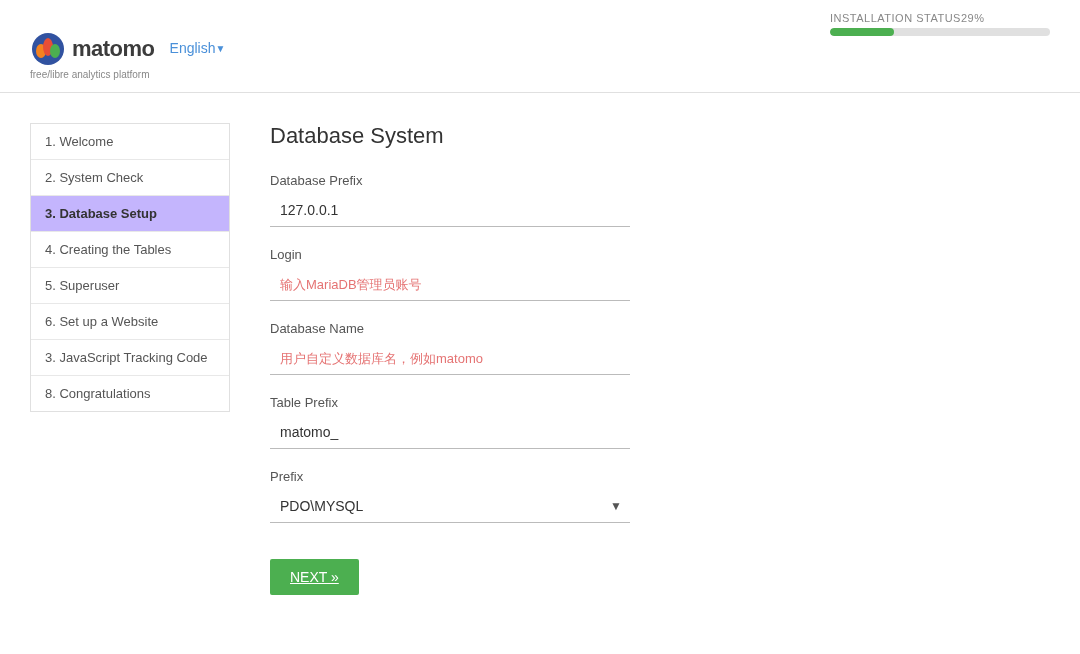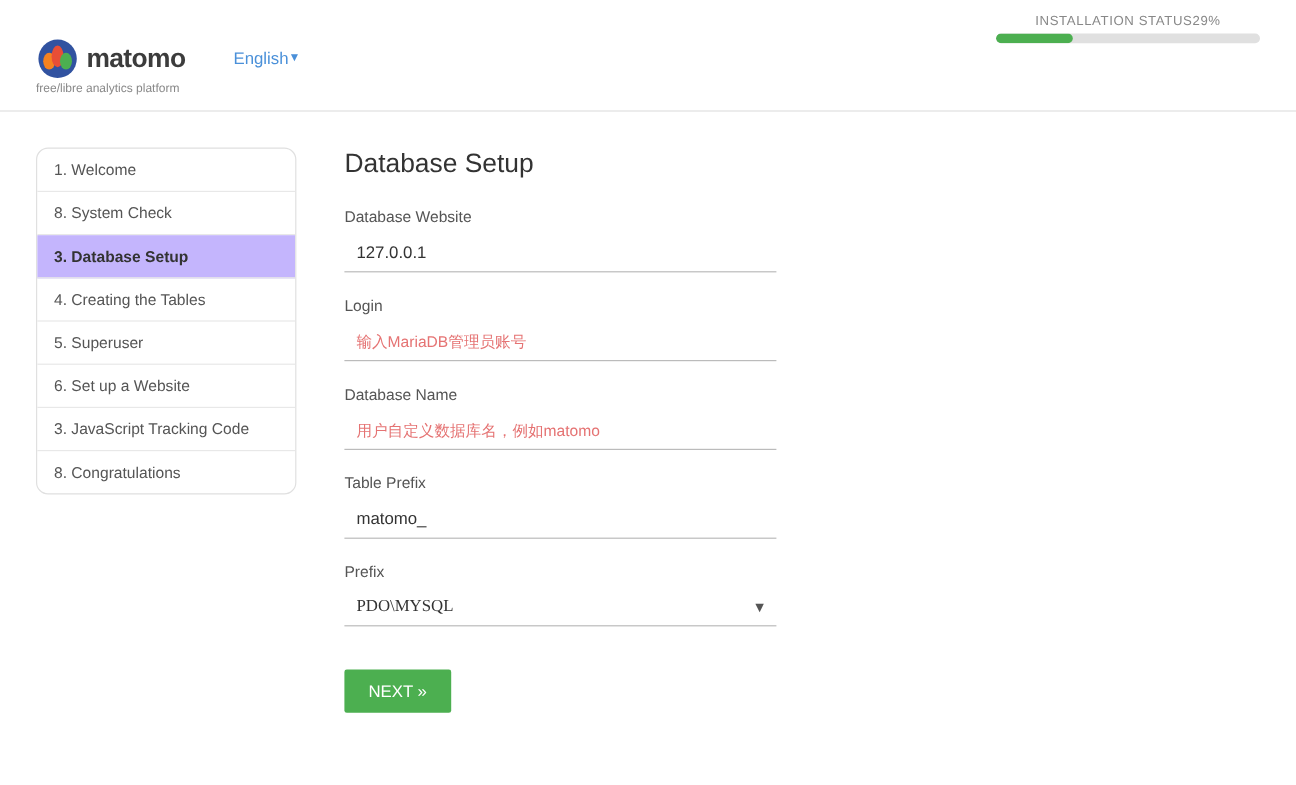--- a/index.html
+++ b/index.html
@@ -29,21 +29,21 @@
       font-weight: bold;
       color: #3c3c3c;
       letter-spacing: -0.5px;
     }
     .logo-tagline {
       font-size: 10px;
       color: #888;
       margin-top: 2px;
     }
     .lang-selector {
-      margin-left: 40px;
+      margin-left: 15px;
       display: flex;
       align-items: center;
       gap: 0;
       color: #4a90d9;
       font-size: 14px;
       cursor: pointer;
       padding-top: 4px;
       text-align: right;
     }
     .lang-selector .arrow {
@@ -55,21 +55,21 @@
       right: 30px;
       top: 12px;
       display: flex;
       flex-direction: column;
       align-items: flex-end;
       gap: 4px;
       min-width: 220px;
     }
     .install-status-label {
       display: flex;
-      justify-content: center;
+      justify-content: flex-start;
       width: 100%;
       font-size: 11px;
       color: #888;
       text-transform: uppercase;
       letter-spacing: 0.5px;
     }
     .progress-bar-bg {
       width: 220px;
       height: 8px;
       background: #e0e0e0;
@@ -85,24 +85,24 @@
     
     .main-container {
       display: flex;
       padding: 30px 30px 30px 30px;
       gap: 20px;
       max-width: 1080px;
     }
 
     
     .sidebar {
-      width: 217px;
+      width: 200px;
       flex-shrink: 0;
       border: 1px solid #e0e0e0;
-      border-radius: 10px;
+      border-radius: 0;
       overflow: hidden;
       height: fit-content;
     }
     .sidebar-item {
       padding: 10px 14px;
       border-bottom: 1px solid #e8e8e8;
       font-size: 13px;
       color: #555;
       cursor: pointer;
     }
@@ -162,21 +162,20 @@
       width: 100%;
       padding: 8px 10px;
       border: none;
       font-size: 14px;
       color: #333;
       background: transparent;
       appearance: none;
       -webkit-appearance: none;
       outline: none;
       cursor: pointer;
-      font-family: Liberation Serif, serif;
     }
     .select-arrow {
       position: absolute;
       right: 8px;
       top: 50%;
       transform: translateY(-50%);
       pointer-events: none;
       color: #555;
       font-size: 12px;
     }
@@ -184,20 +183,21 @@
     
     .btn-next {
       background: #4caf50;
       color: #fff;
       border: none;
       padding: 10px 20px;
       font-size: 14px;
       border-radius: 2px;
       cursor: pointer;
       margin-top: 16px;
+      text-decoration: underline;
     }
 
     
     .matomo-icon {
       width: 36px;
       height: 36px;
     }
   </style>
 </head>
 <body>
@@ -233,21 +233,21 @@
   </div>
 </div>
 
 <div class="main-container">
 
   <div class="sidebar">
     <div class="sidebar-item">
       <span>1. Welcome</span>
     </div>
     <div class="sidebar-item">
-      <span>8. System Check</span>
+      <span>2. System Check</span>
     </div>
     <div class="sidebar-item active">
       <span>3. Database Setup</span>
     </div>
     <div class="sidebar-item">
       <span>4. Creating the Tables</span>
     </div>
     <div class="sidebar-item">
       <span>5. Superuser</span>
     </div>
@@ -256,25 +256,25 @@
     </div>
     <div class="sidebar-item">
       <span>3. JavaScript Tracking Code</span>
     </div>
     <div class="sidebar-item">
       <span>8. Congratulations</span>
     </div>
   </div>
 
   <div class="content">
-    <h1 class="page-title">Database Setup</h1>
-
-    
-    <div class="form-group">
-      <label class="form-label">Database Website</label>
+    <h1 class="page-title">Database System</h1>
+
+    
+    <div class="form-group">
+      <label class="form-label">Database Prefix</label>
       <input class="form-input" type="text" value="127.0.0.1" style="">
     </div>
 
     
     <div class="form-group">
       <label class="form-label">Login</label>
       <input class="form-input" type="text" placeholder="输入MariaDB管理员账号" style="color: rgb(229, 115, 115);">
     </div>
 
     

